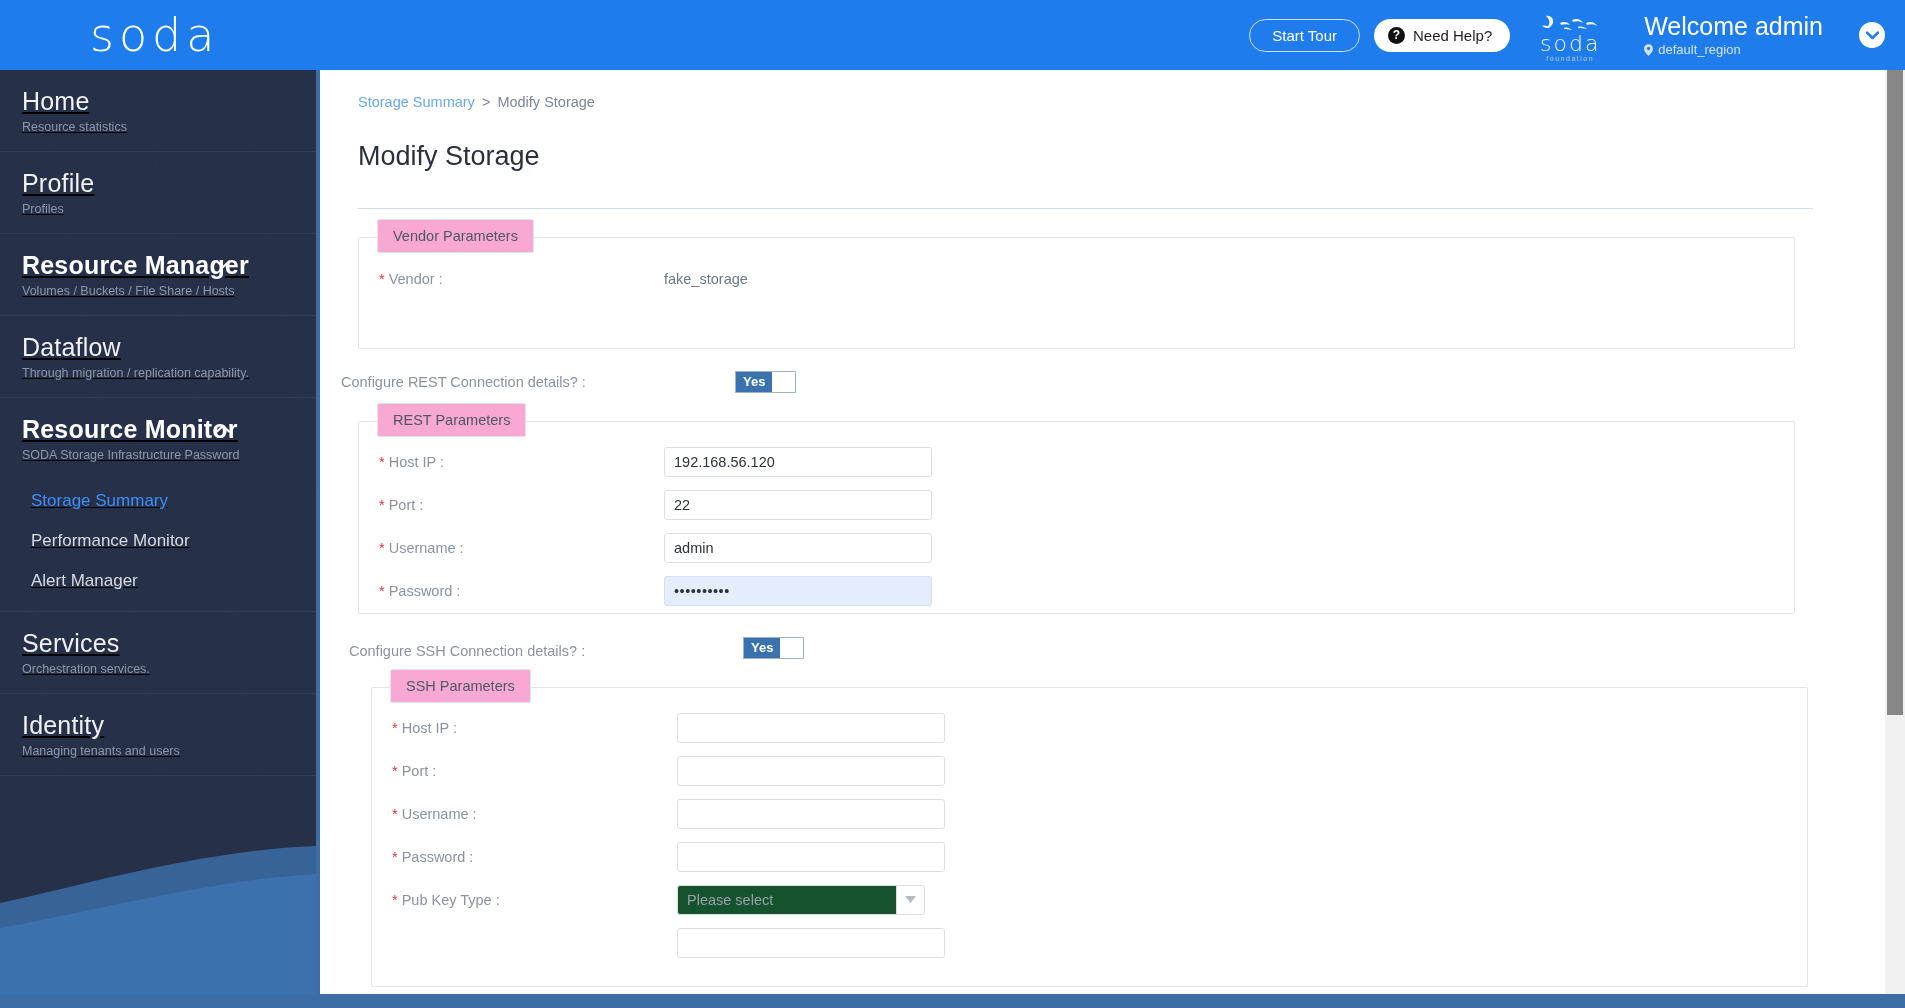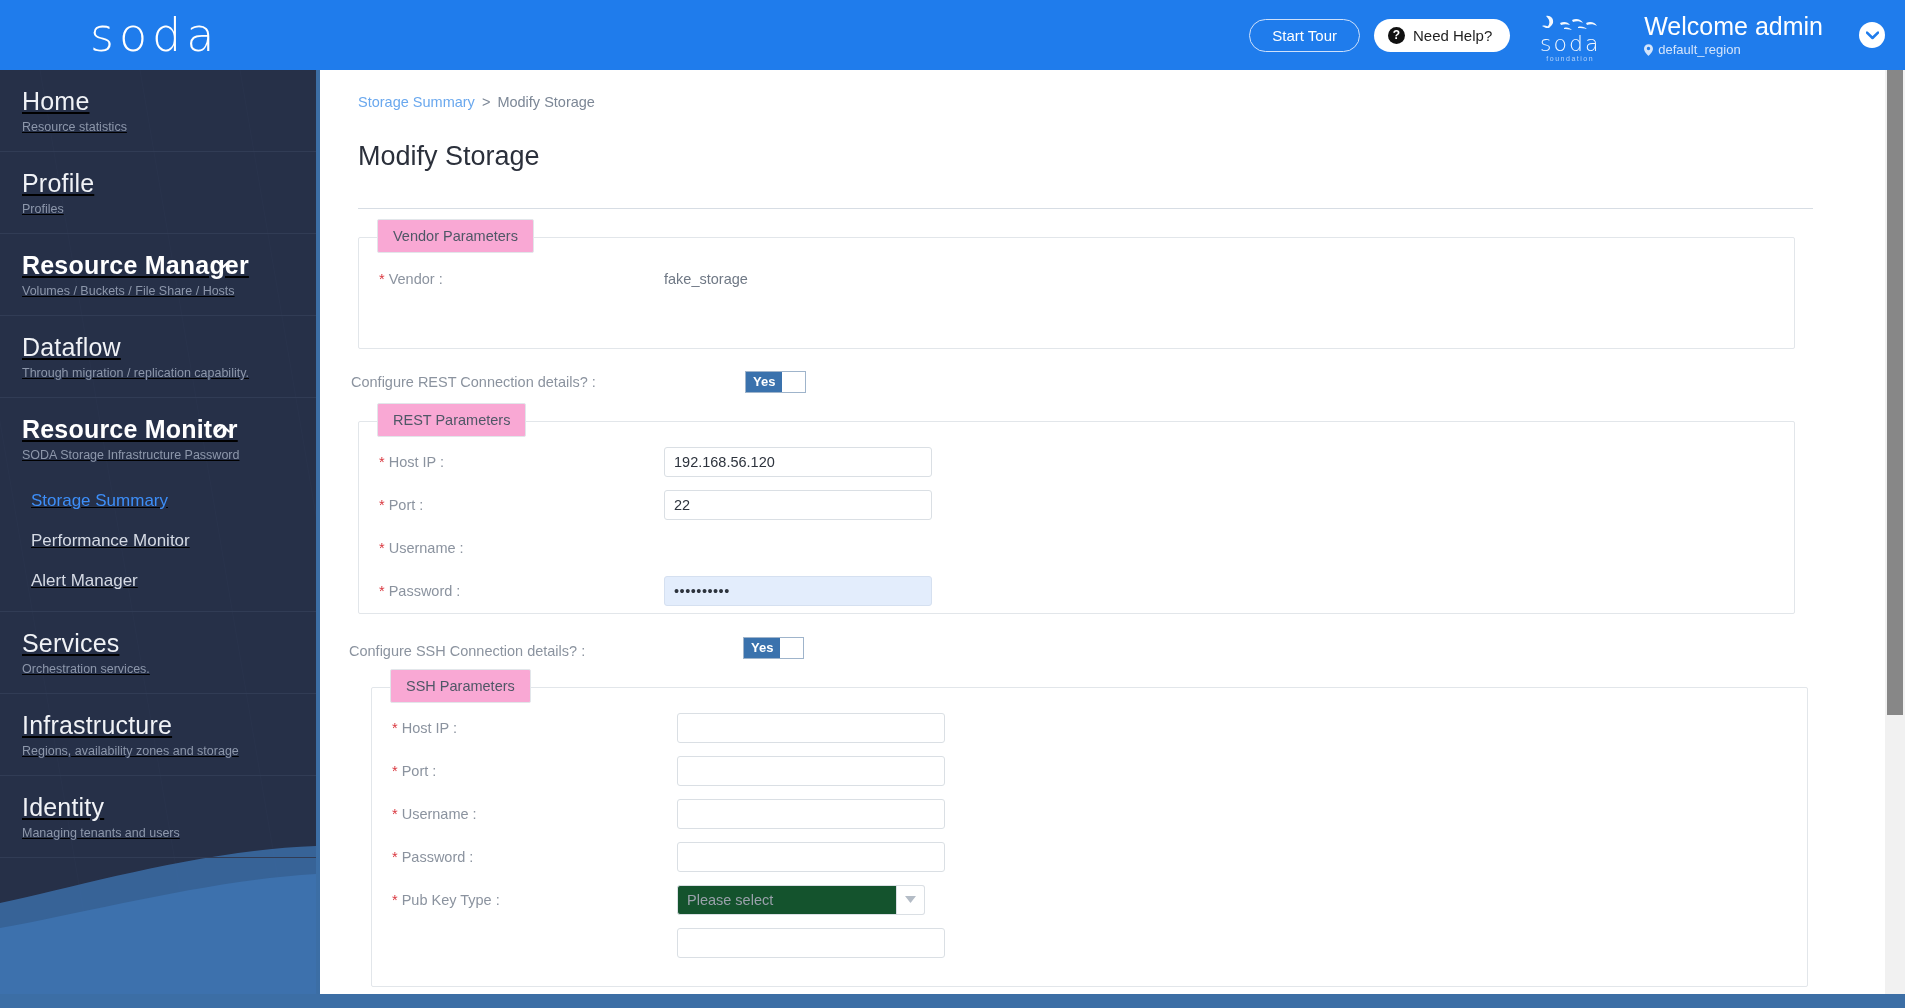--- a/index.html
+++ b/index.html
@@ -277,24 +277,20 @@
         <div class="sb-subitem active">Storage Summary</div>
         <div class="sb-subitem">Performance Monitor</div>
         <div class="sb-subitem">Alert Manager</div>
       </div>
 
       <div class="sb-group">
         <div class="sb-title">Services</div>
         <div class="sb-sub">Orchestration services.</div>
       </div>
 
-      <div class="sb-group">
-        <div class="sb-title">Infrastructure</div>
-        <div class="sb-sub">Regions, availability zones and storage</div>
-      </div>
 
       <div class="sb-group">
         <div class="sb-title">Identity</div>
         <div class="sb-sub">Managing tenants and users</div>
       </div>
     </div>
 
     <svg class="sb-wave1" viewBox="0 0 316 200" preserveAspectRatio="none">
       <path d="M0 95 C80 78 200 42 316 38 L316 200 L0 200 Z" fill="#3b6ca6" opacity="0.85"></path>
       <path d="M0 120 C90 104 210 72 316 66 L316 200 L0 200 Z" fill="#3d71ad"></path>
@@ -317,41 +313,42 @@
       <div class="fset" style="width:1437px;height:112px;margin-left:20px;margin-top:28px;">
         <div class="fset-legend">Vendor Parameters</div>
         <div style="padding-top:19px;">
           <div class="frow">
             <div class="flabel"><span class="req">*</span><span>Vendor :</span></div>
             <div class="fvalue-static">fake_storage</div>
           </div>
         </div>
       </div>
 
-      <div class="toggle-row" style="margin-left:12px;margin-top:22px;">
+      <div class="toggle-row" style="margin-left:2px;margin-top:22px;">
         <div class="toggle-label">Configure REST Connection details? :</div>
         <div class="toggle">
           <div class="on">Yes</div>
           <div class="knob"></div>
         </div>
       </div>
 
       <div class="fset" style="width:1437px;height:193px;margin-left:20px;margin-top:28px;">
         <div class="fset-legend">REST Parameters</div>
         <div style="padding-top:18px;">
           <div class="frow">
             <div class="flabel"><span class="req">*</span><span>Host IP :</span></div>
             <input class="finput" type="text" value="192.168.56.120" style="">
           </div>
           <div class="frow">
             <div class="flabel"><span class="req">*</span><span>Port :</span></div>
             <input class="finput" type="text" value="22" style="">
           </div>
           <div class="frow">
             <div class="flabel"><span class="req">*</span><span>Username :</span></div>
+            <input class="finput" type="text" value="admin" style="">
           </div>
           <div class="frow">
             <div class="flabel"><span class="req">*</span><span>Password :</span></div>
             <input class="finput autofill" type="text" value="••••••••••" style="">
           </div>
         </div>
       </div>
 
       <div class="toggle-row" style="margin-left:10px;margin-top:23px;align-items:flex-end;">
         <div class="toggle-label">Configure SSH Connection details? :</div>

